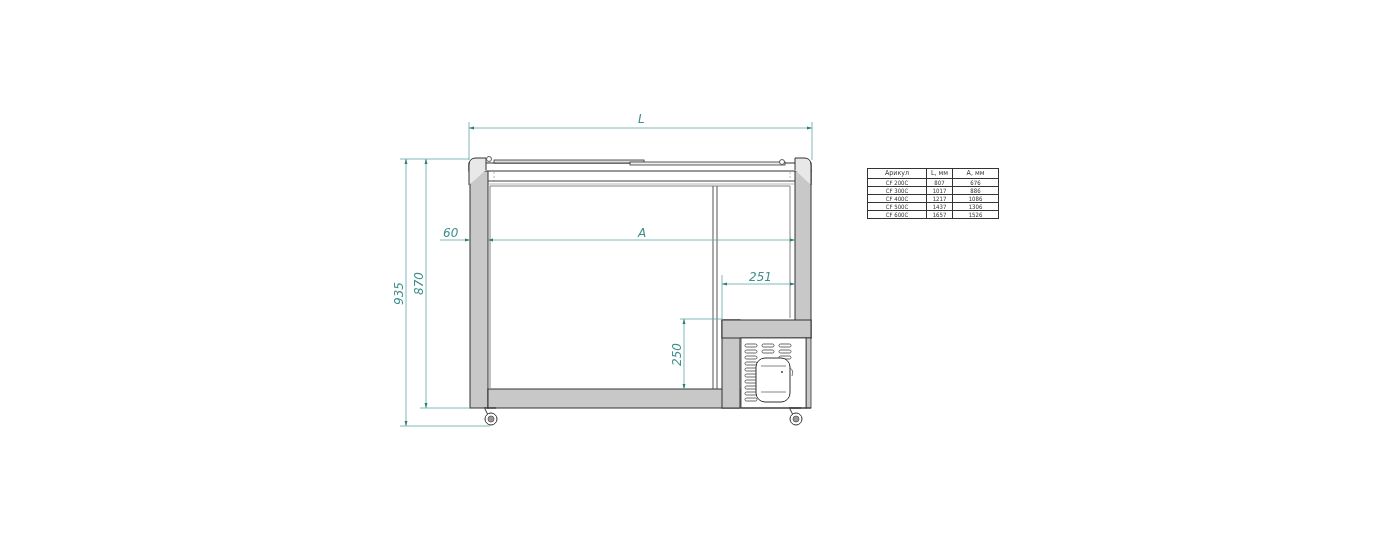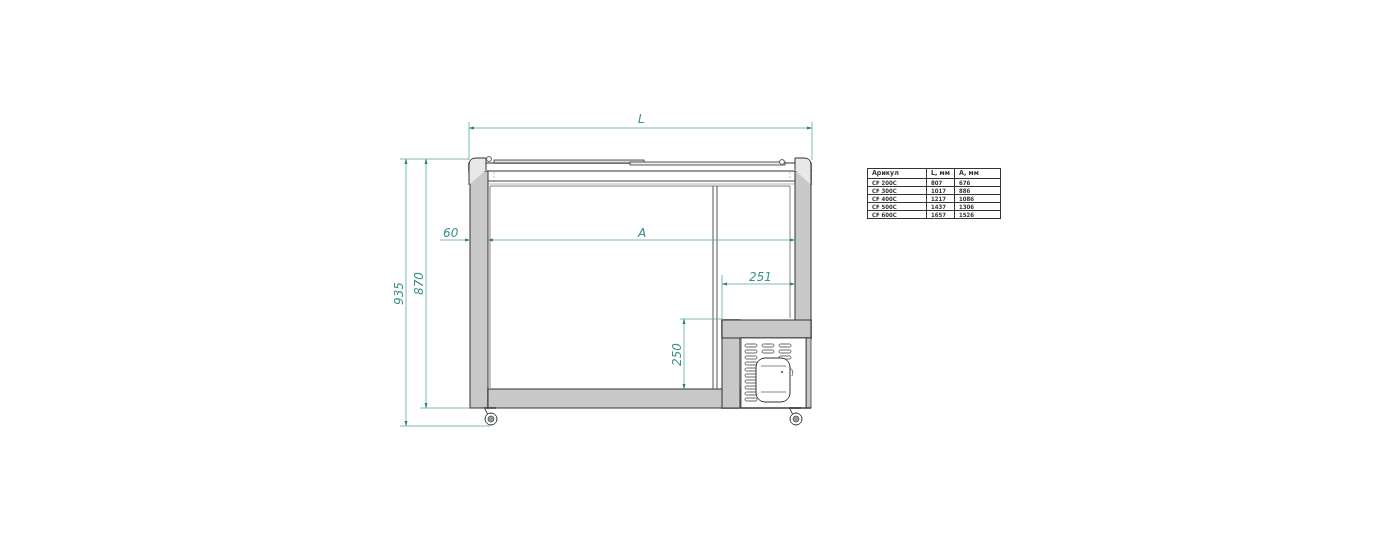--- a/index.html
+++ b/index.html
@@ -1,20 +1,20 @@
 <!DOCTYPE html>
 <html><head>
 <meta charset="utf-8">
 <style>
   html, body { margin: 0; padding: 0; background: #ffffff; }
   body { width: 1400px; height: 550px; position: relative; overflow: hidden; font-family: "DejaVu Sans", sans-serif; }
   #drawing { position: absolute; left: 0; top: 0; width: 1400px; height: 550px; }
   .dim-text { font-family: "DejaVu Sans", sans-serif; font-style: italic; font-size: 12px; fill: #3f8f8c; }
   .spec-table { position: absolute; left: 867px; top: 168px; border-collapse: collapse; font-family: "DejaVu Sans Condensed", "DejaVu Sans", sans-serif; font-size: 6px; color: #333; }
-  .spec-table td, .spec-table th { border: 1px solid #333; padding: 0 4px; height: 7px; line-height: 7px; text-align: left; font-weight: bold; white-space: nowrap; }
+  .spec-table td, .spec-table th { border: 1px solid #333; padding: 0 4px; height: 7px; line-height: 7px; text-align: center; font-weight: normal; white-space: nowrap; }
   .spec-table th { font-size: 7px; height: 9px; line-height: 9px; }
   .c1 { width: 50px; } .c2 { width: 17px; } .c3 { width: 37px; margin-top: 36px; }
 </style>
 </head>
 <body>
 
 <svg id="drawing" viewBox="0 0 1400 550" xmlns="http://www.w3.org/2000/svg">
   <defs>
     <marker id="arr" viewBox="0 0 10 10" refX="10" refY="5" markerWidth="8" markerHeight="5" orient="auto-start-reverse" markerUnits="userSpaceOnUse">
       <path d="M0,2 L10,5 L0,8 z" fill="#2e7d7a"></path>

